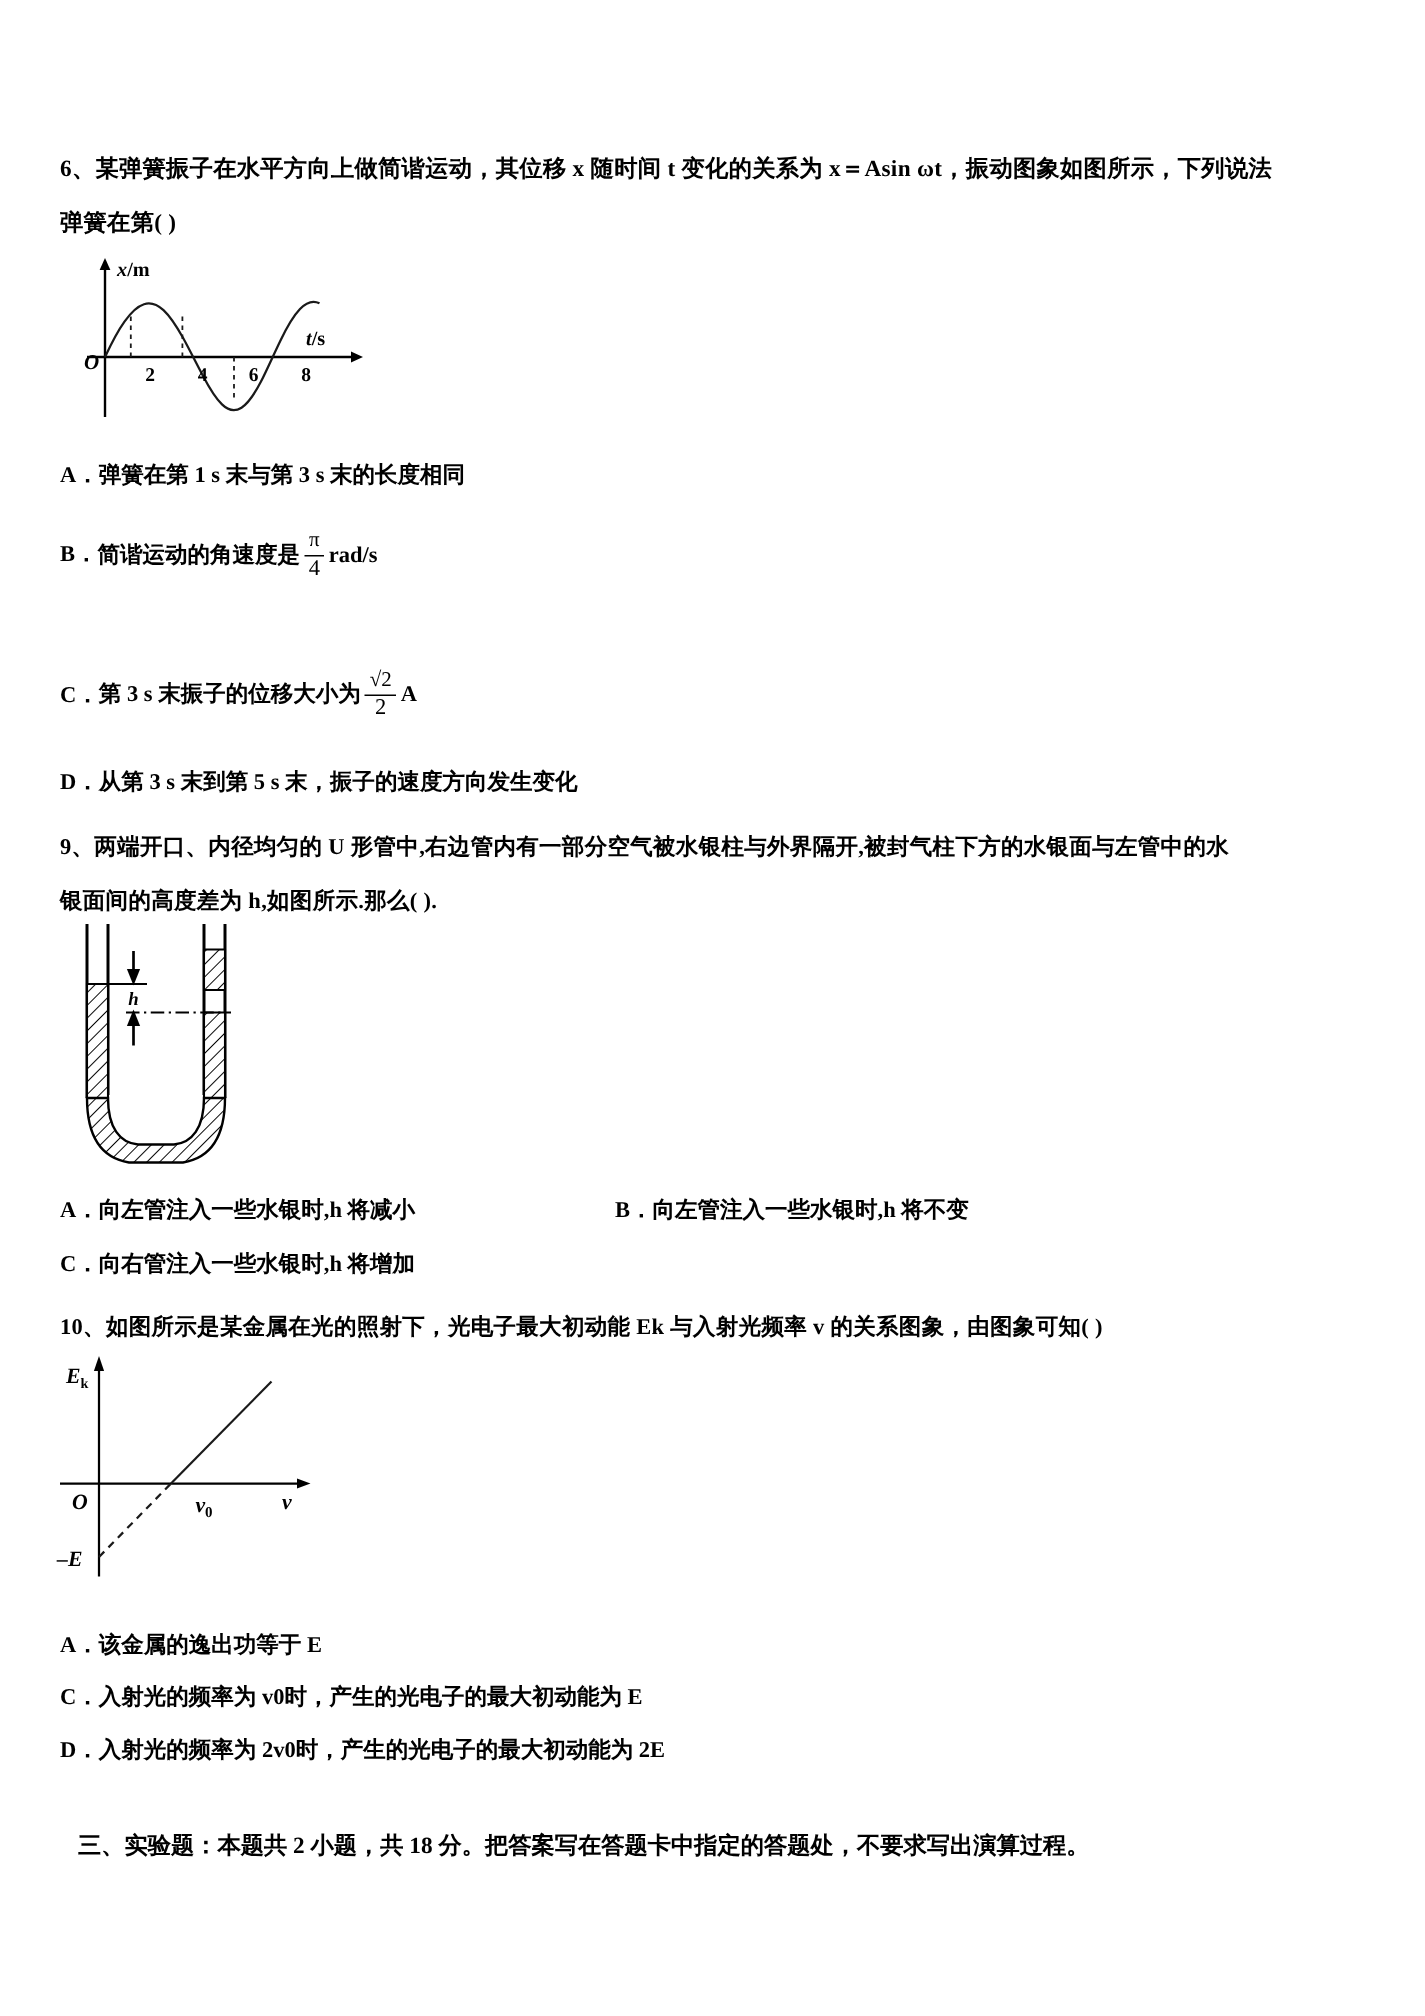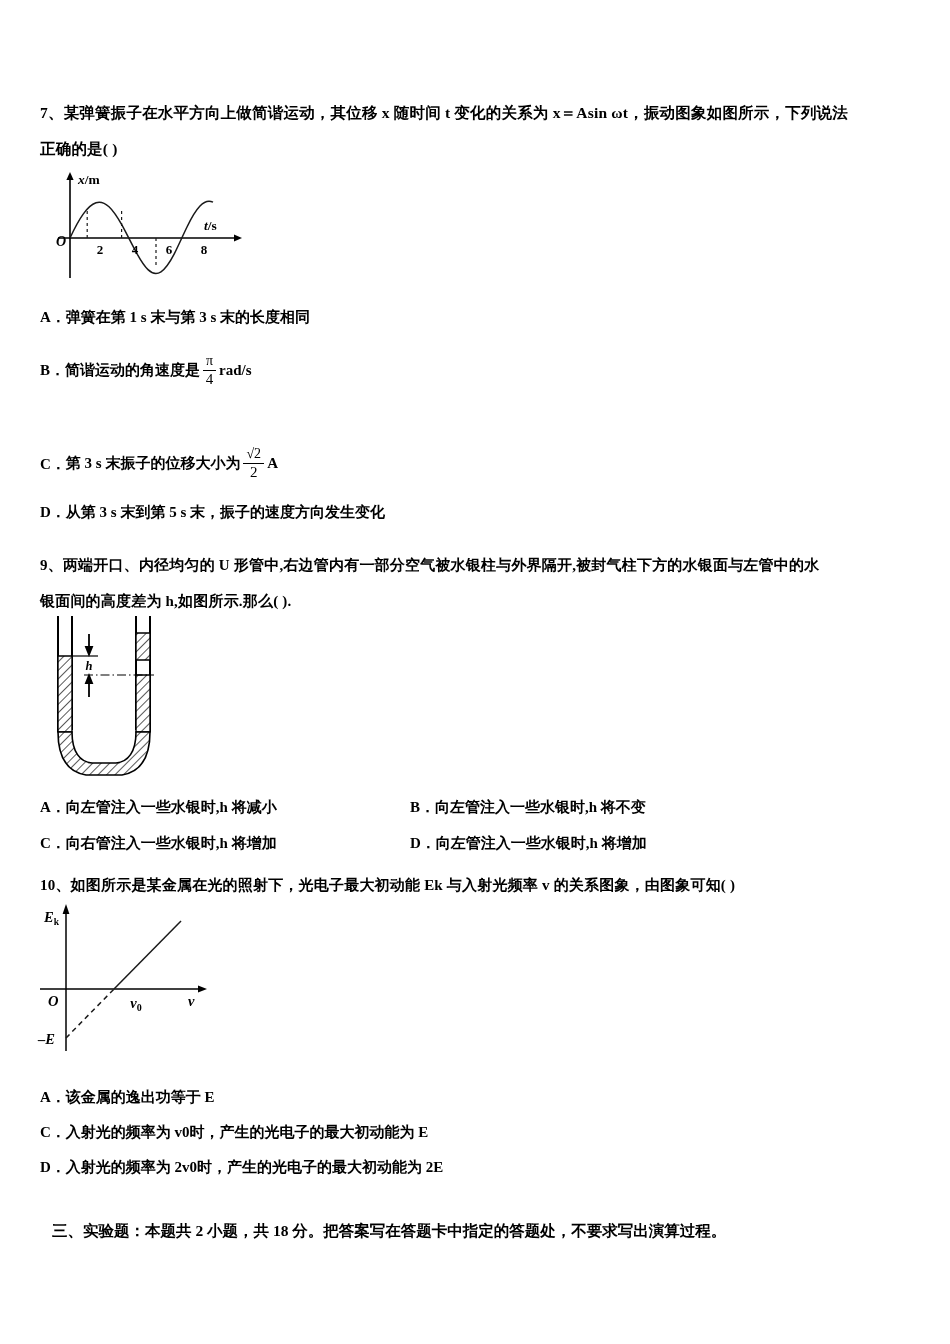--- a/index.html
+++ b/index.html
@@ -68,22 +68,22 @@
     line-height: 30px;
     white-space: nowrap;
   }
 </style>
 </head>
 <body>
 
 <div class="page">
 
   <div style="position:absolute; left:40px; top:95px; width:880px;">
-    <div class="qline">7、某弹簧振子在水平方向上做简谐运动，其位移 x 随时间 t 变化的关系为 x＝Asin ωt，振动图象如图所示，下列说法</div>
-    <div class="qline">正确的是(        )</div>
+    <div class="qline">6、某弹簧振子在水平方向上做简谐运动，其位移 x 随时间 t 变化的关系为 x＝Asin ωt，振动图象如图所示，下列说法</div>
+    <div class="qline">弹簧在第(        )</div>
   </div>
 
   <div class="fig" style="left:52px; top:166px; width:200px; height:120px;">
     <svg width="200" height="120" viewBox="0 0 200 120">
 
       <line x1="18" y1="112" x2="18" y2="12" stroke="#000" stroke-width="1.6"></line>
       <polygon points="18,6 14.4,14 21.6,14" fill="#000"></polygon>
 
       <line x1="6" y1="72" x2="184" y2="72" stroke="#000" stroke-width="1.6"></line>
       <polygon points="190,72 182,68.4 182,75.6" fill="#000"></polygon>
@@ -124,21 +124,21 @@
     </div>
 
     <div class="opt" style="margin-top:22px;">
       <span class="opt-label">B．</span><span>简谐运动的角速度是</span><span class="frac"><span class="num">π</span><span class="den">4</span></span><span>rad/s</span>
     </div>
 
     <div class="opt" style="margin-top:60px;">
       <span class="opt-label">C．</span><span>第 3 s 末振子的位移大小为</span><span class="frac"><span class="num">√2</span><span class="den">2</span></span><span>A</span>
     </div>
 
-    <div class="opt" style="margin-top:16px;">
+    <div class="opt" style="margin-top:26px;">
       <span class="opt-label">D．</span><span>从第 3 s 末到第 5 s 末，振子的速度方向发生变化</span>
     </div>
   </div>
 
   <div style="position:absolute; left:40px; top:547px; width:890px;">
     <div class="qline" style="font-size:15px;">9、两端开口、内径均匀的 U 形管中,右边管内有一部分空气被水银柱与外界隔开,被封气柱下方的水银面与左管中的水</div>
     <div class="qline" style="font-size:15px;">银面间的高度差为 h,如图所示.那么(  ).</div>
   </div>
 
   <div class="fig" style="left:48px; top:612px; width:130px; height:180px;">
@@ -192,23 +192,20 @@
         <span class="opt-label">A．</span><span>向左管注入一些水银时,h 将减小</span>
       </div>
       <div class="opt">
         <span class="opt-label">B．</span><span>向左管注入一些水银时,h 将不变</span>
       </div>
     </div>
     <div class="row-two" style="margin-top:6px;">
       <div class="opt cell-a">
         <span class="opt-label">C．</span><span>向右管注入一些水银时,h 将增加</span>
       </div>
-      <div class="opt">
-        <span class="opt-label">D．</span><span>向左管注入一些水银时,h 将增加</span>
-      </div>
     </div>
   </div>
 
   <div style="position:absolute; left:40px; top:867px; width:890px;">
     <div class="qline" style="font-size:15px;">10、如图所示是某金属在光的照射下，光电子最大初动能 Ek 与入射光频率 v 的关系图象，由图象可知(        )</div>
   </div>
 
   <div class="fig" style="left:36px; top:896px; width:200px; height:160px;text-align:center;">
     <svg width="200" height="160" viewBox="0 0 200 160">
 

